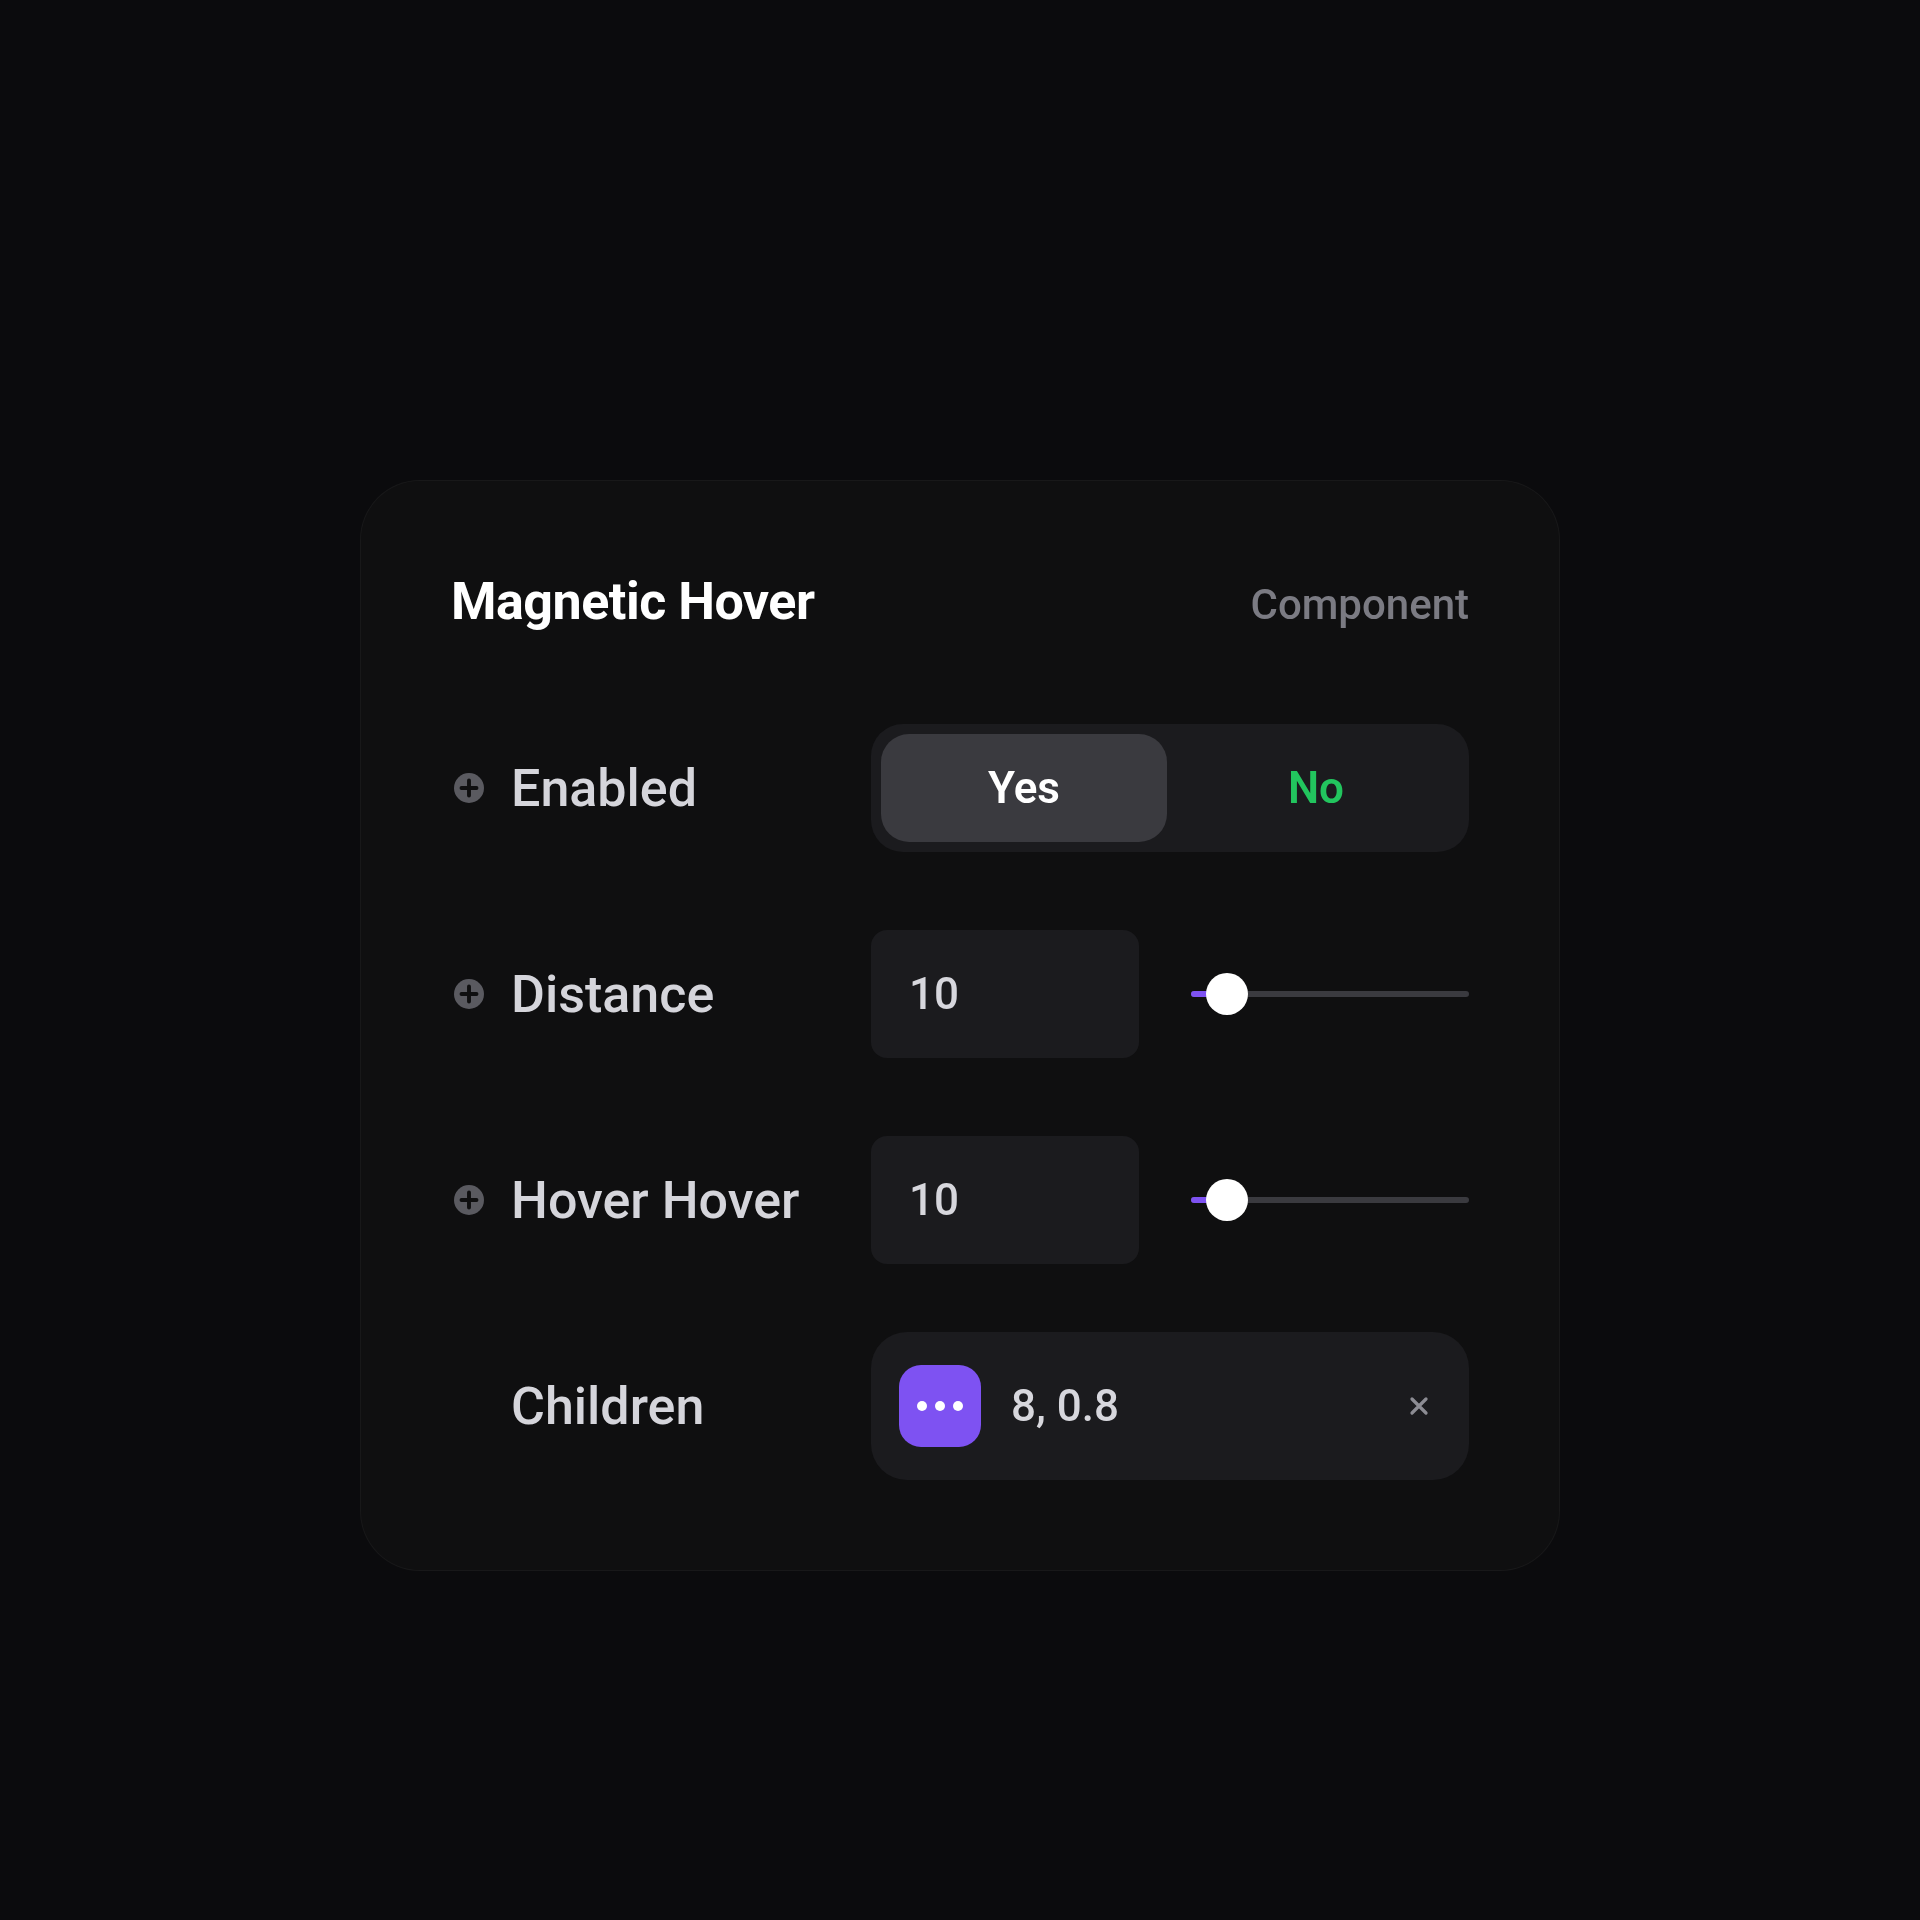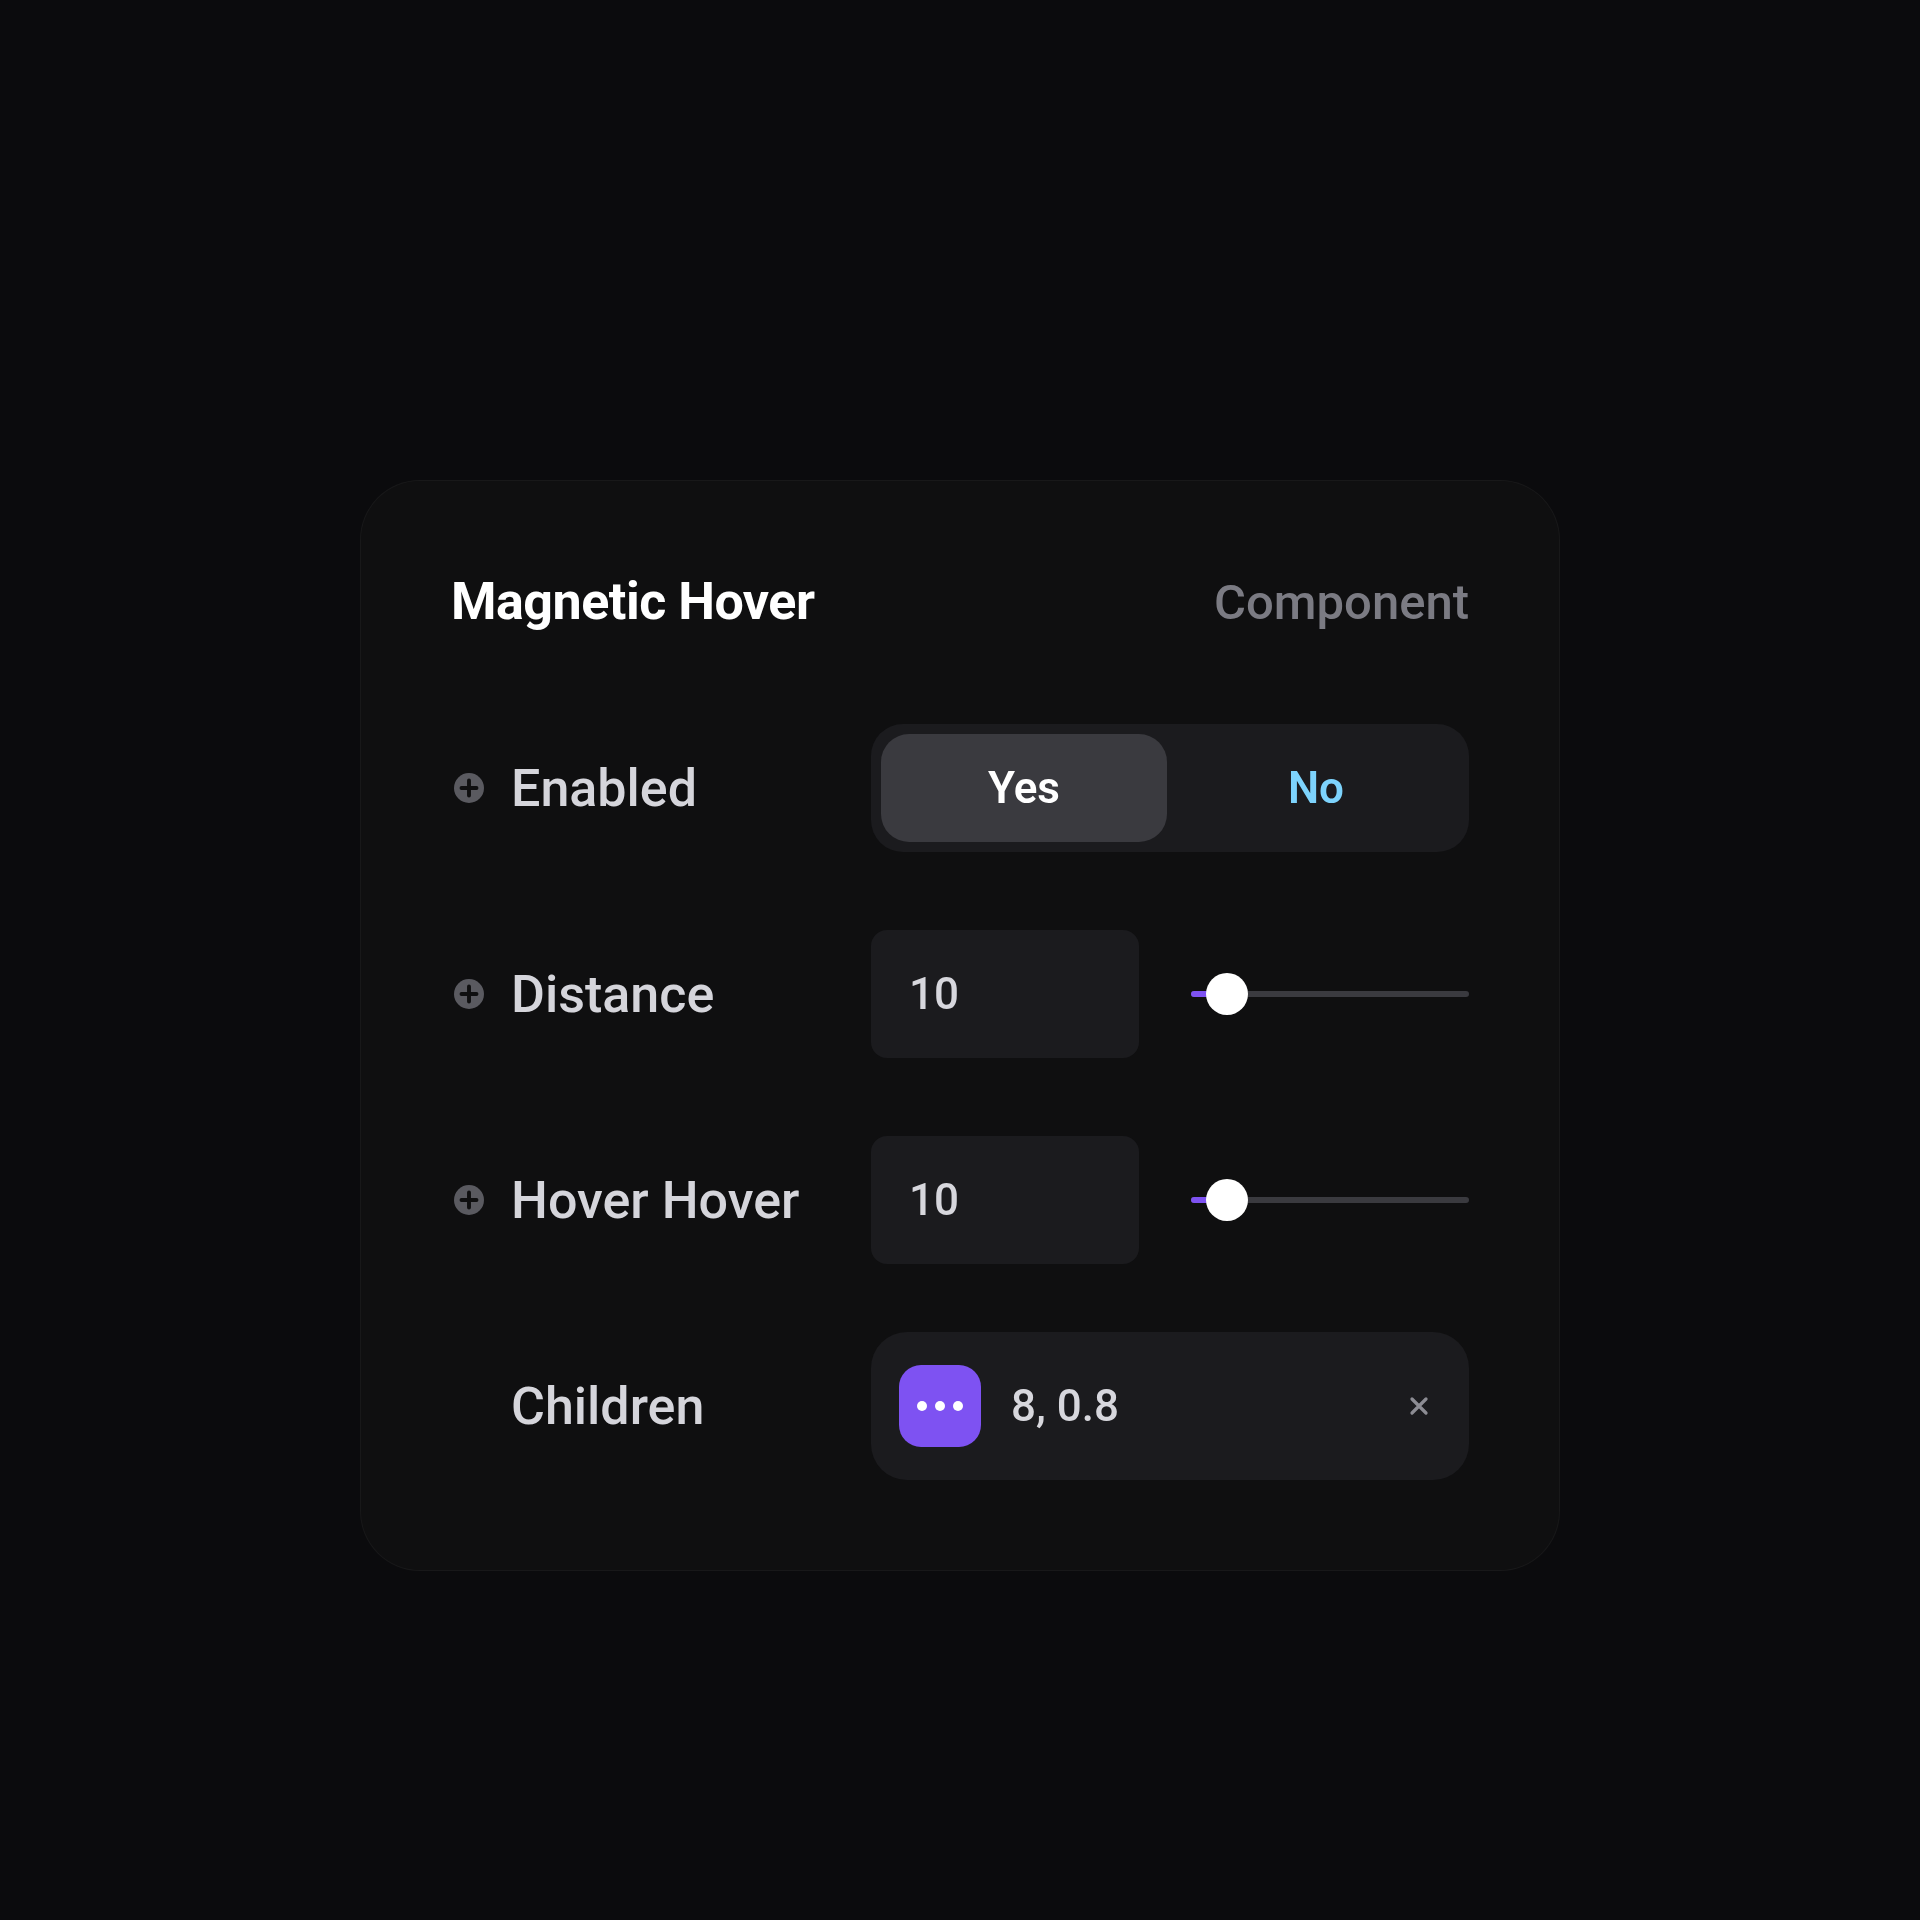--- a/index.html
+++ b/index.html
@@ -38,21 +38,21 @@
     margin-bottom: 14px;
   }
   .panel-title {
     color: #fff;
     font-size: 52px;
     font-weight: 700;
     letter-spacing: -0.5px;
   }
   .panel-tag {
     color: #7b7b83;
-    font-size: 49px;
+    font-size: 42px;
     font-weight: 500;
   }
 
   
   .row {
     display: flex;
     align-items: center;
     height: 128px;
   }
   .row-label-wrap {
@@ -93,21 +93,21 @@
     gap: 6px;
   }
   .seg-btn {
     flex: 1;
     display: flex;
     align-items: center;
     justify-content: center;
     font-size: 44px;
     font-weight: 600;
     border-radius: 28px;
-    color: #7dd3fc;
+    color: #22c55e;
     cursor: pointer;
     user-select: none;
   }
   .seg-btn.active {
     background: #3a3a3f;
     color: #fff;
   }
 
   
   .num-box {

